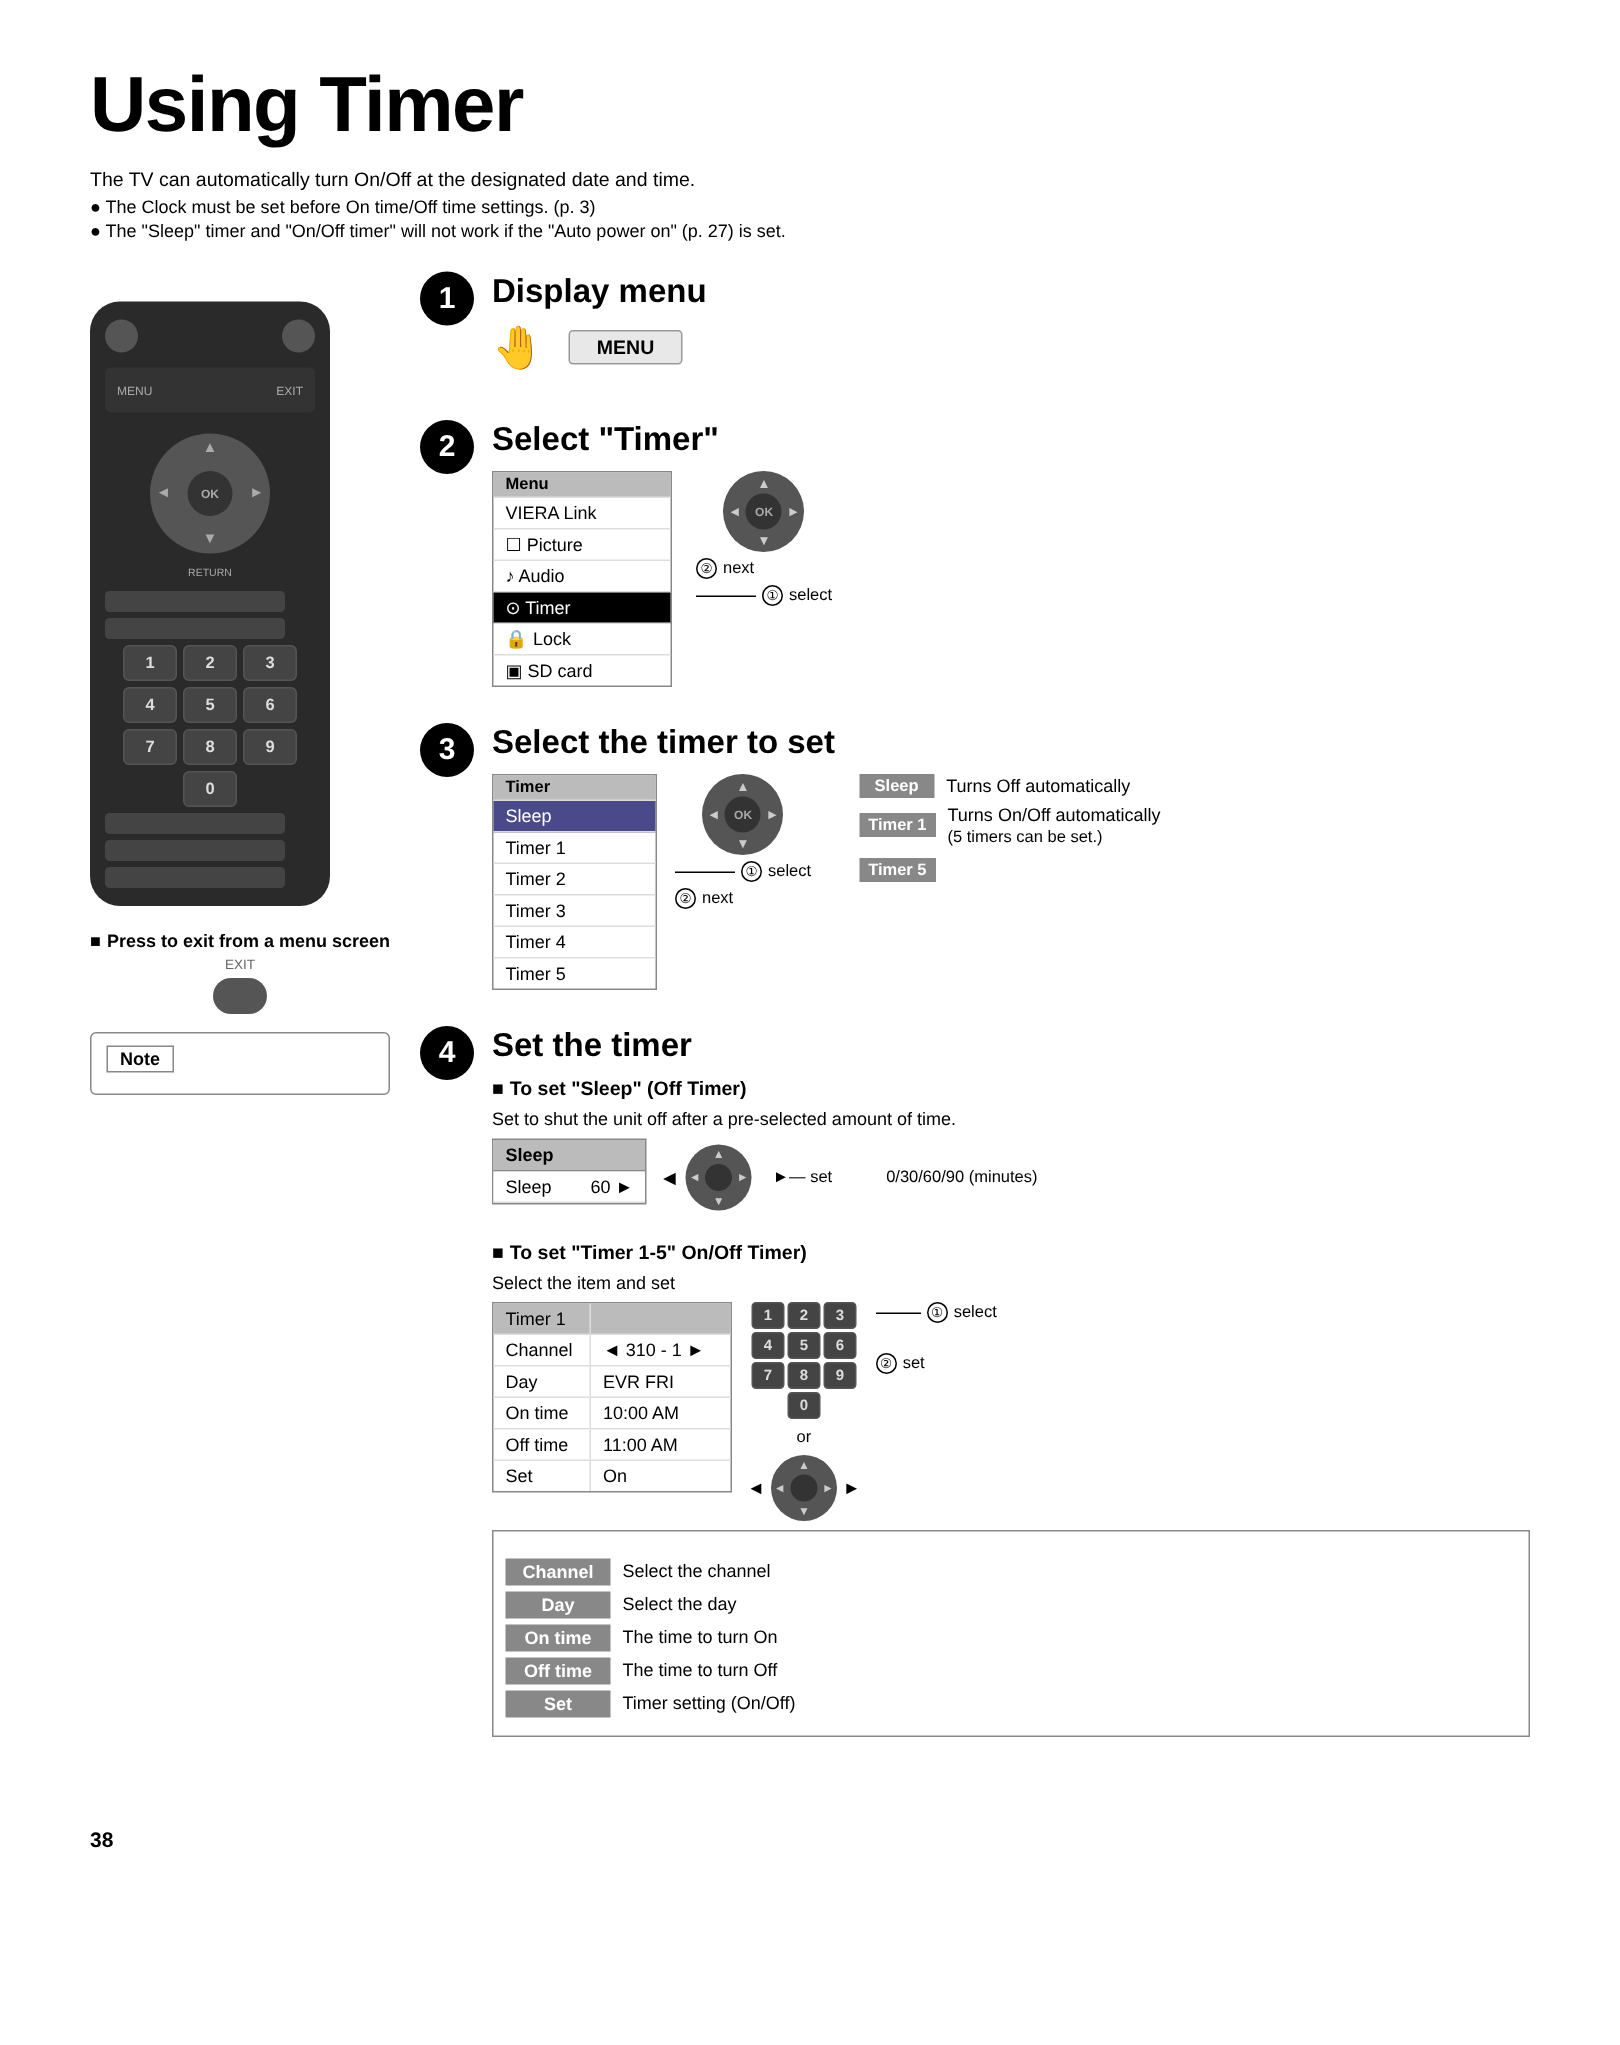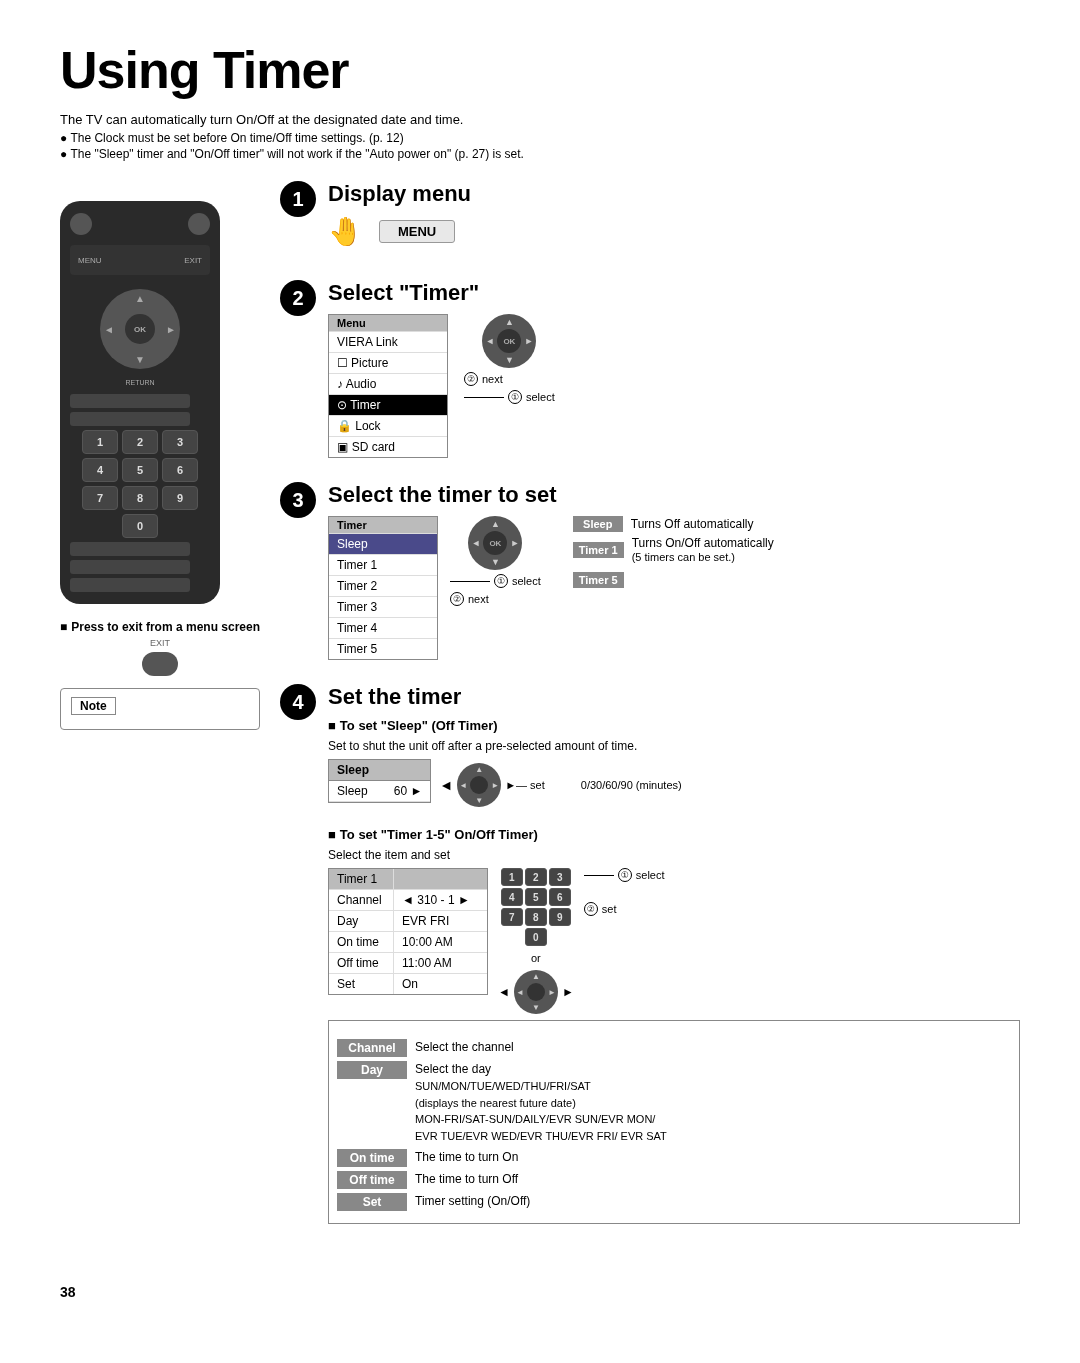--- a/index.html
+++ b/index.html
@@ -269,21 +269,21 @@
       position: relative;
       flex-shrink: 0;
     }
     .ok-center-small {
       width: 18px; height: 18px;
       background: #333;
       border-radius: 50%;
       position: absolute;
     }
     .ok-arrow-small { color: #ccc; font-size: 8px; position: absolute; }
-    .set-label { font-size: 11px; margin-left: 0; }
+    .set-label { font-size: 11px; margin-left: 10px; }
 
     
     .timer1-table {
       border: 1px solid #888;
       min-width: 160px;
     }
     .timer1-row {
       display: flex;
       font-size: 12px;
       border-bottom: 1px solid #ddd;
@@ -440,21 +440,21 @@
       padding: 8px;
       margin-top: 6px;
     }
   </style>
 </head>
 <body>
 
 <h1>Using Timer</h1>
 
 <p class="intro-text">The TV can automatically turn On/Off at the designated date and time.</p>
-<p class="bullet-text">The Clock must be set before On time/Off time settings. (p. 12)</p>
+<p class="bullet-text">The Clock must be set before On time/Off time settings. (p. 3)</p>
 <p class="bullet-text">The "Sleep" timer and "On/Off timer" will not work if the "Auto power on" (p. 27) is set.</p>
 
 <div class="main-content">
 
   <div class="left-col">
 
     <div class="remote">
       <div class="remote-top-buttons">
         <div class="remote-circle-btn"></div>
         <div style="flex:1"></div>
@@ -757,24 +757,20 @@
           <div class="info-border-box">
             <div class="info-table">
               <div class="info-row">
                 <span class="info-label-box">Channel</span>
                 <span class="info-text">Select the channel</span>
               </div>
               <div class="info-row">
                 <span class="info-label-box">Day</span>
                 <span class="info-text">
                   <span>Select the day</span><br>
-                  <span style="font-size:11px;">SUN/MON/TUE/WED/THU/FRI/SAT<br>
-                  (displays the nearest future date)<br>
-                  MON-FRI/SAT-SUN/DAILY/EVR SUN/EVR MON/<br>
-                  EVR TUE/EVR WED/EVR THU/EVR FRI/ EVR SAT</span>
                 </span>
               </div>
               <div class="info-row">
                 <span class="info-label-box">On time</span>
                 <span class="info-text">The time to turn On</span>
               </div>
               <div class="info-row">
                 <span class="info-label-box">Off time</span>
                 <span class="info-text">The time to turn Off</span>
               </div>

